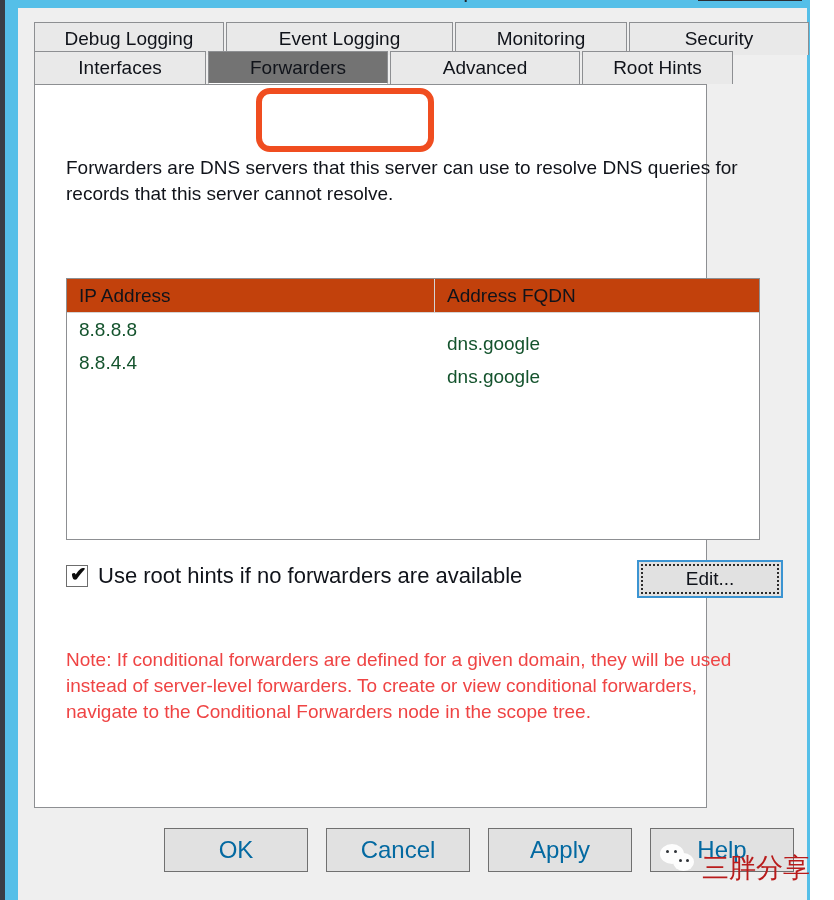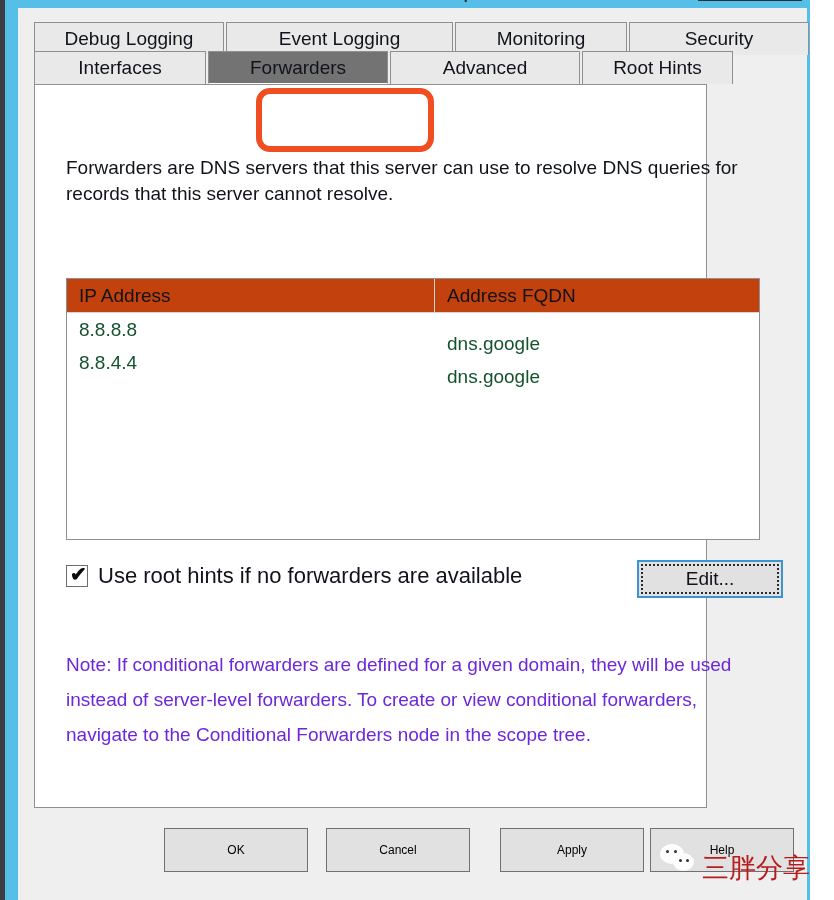--- a/index.html
+++ b/index.html
@@ -217,22 +217,22 @@
     left: 2px; top: 2px; right: 2px; bottom: 2px;
     border: 2px dotted #2b2b2b;
     pointer-events: none;
   }
   #note-text {
     position: absolute;
     left: 31px;
     top: 562px;
     width: 706px;
     font-size: 19px;
-    line-height: 35px;
-    color: #6d28d9;
+    line-height: 26px;
+    color: #ef4444;
   }
 
   
   #button-bar {
     position: absolute;
     left: 0;
     top: 820px;
     width: 789px;
     height: 46px;
   }
@@ -240,26 +240,26 @@
     position: absolute;
     top: 0;
     width: 144px;
     height: 44px;
     background: #e1e1e1;
     border: 1px solid #707070;
     box-sizing: border-box;
     display: flex;
     align-items: center;
     justify-content: center;
-    font-size: 12px;
-    color: #000000;
+    font-size: 24px;
+    color: #0369a1;
   }
   #btn-ok { left: 146px; }
   #btn-cancel { left: 308px; }
-  #btn-apply { left: 470px; margin-left: 12px; }
+  #btn-apply { left: 470px; }
   #btn-help { left: 632px; }
 
   
   #annotation-highlight {
     position: absolute;
     left: 222px;
     top: 70px;
     width: 178px;
     height: 64px;
     border: 6px solid #f04d20;

